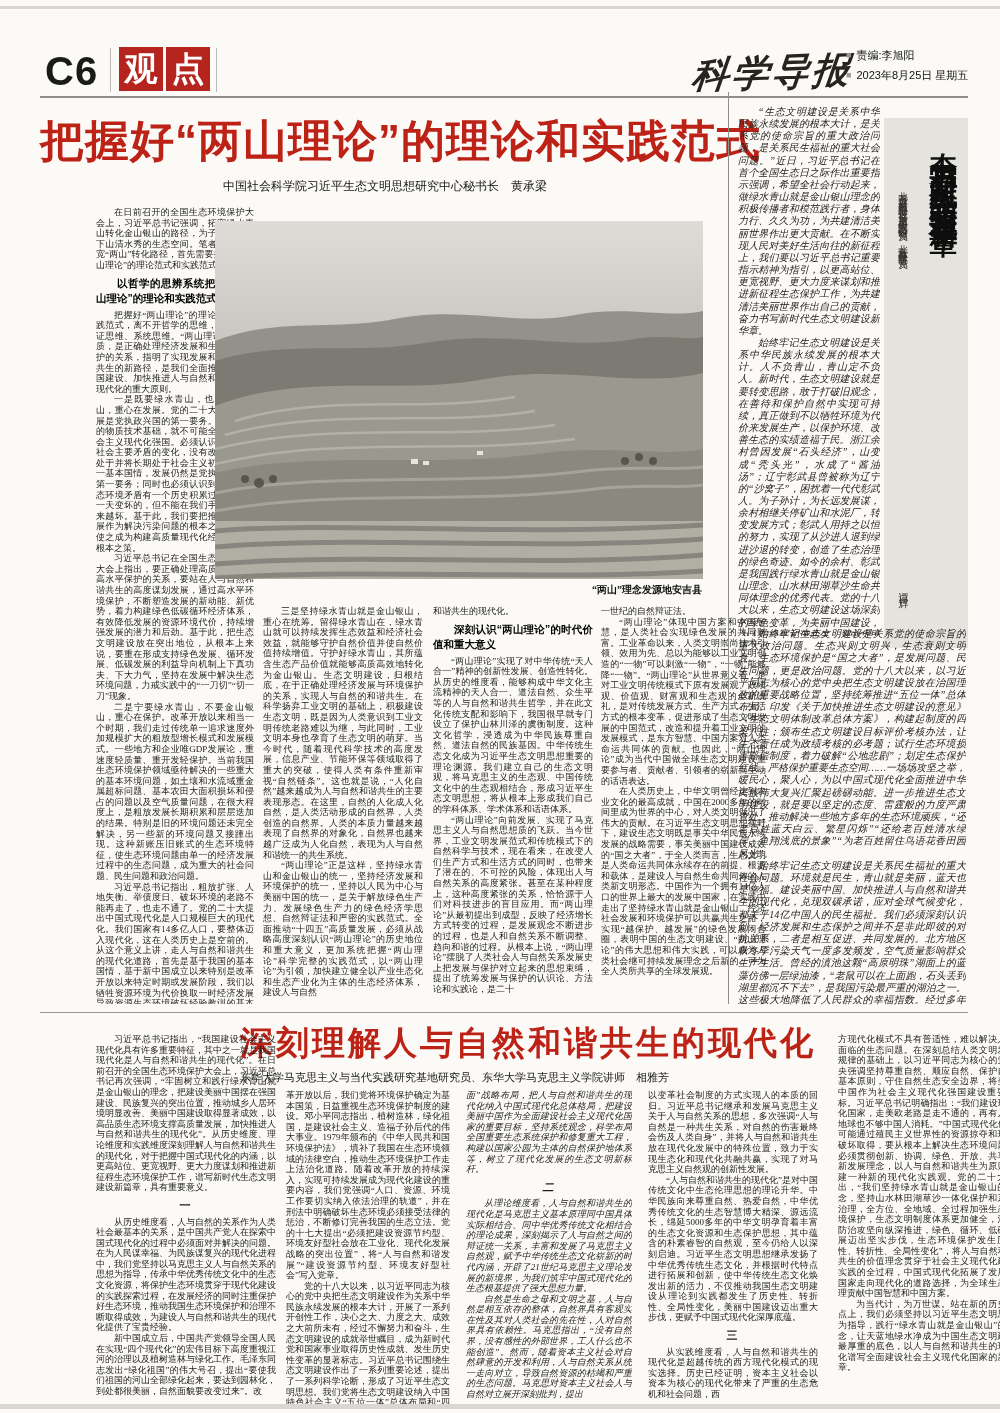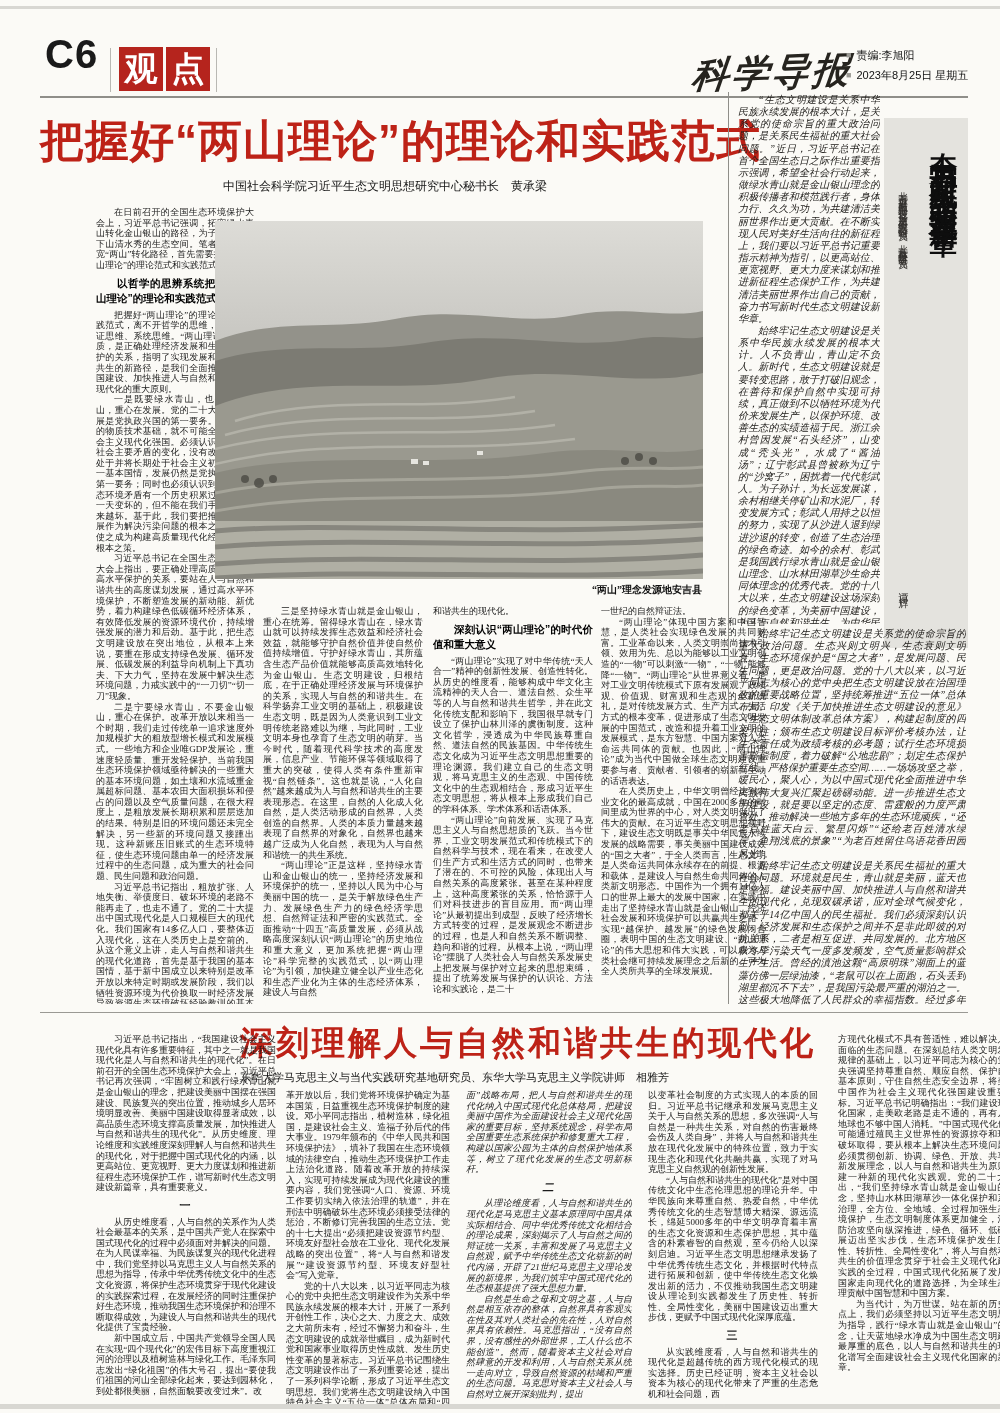--- a/index.html
+++ b/index.html
@@ -33,42 +33,42 @@
   .seg{margin:0;text-indent:2em;}
   .seg-cont{text-indent:0;}
   .seg-subhead{font-family:"Liberation Sans","DejaVu Sans",sans-serif;font-weight:700;
     font-size:10.5px;line-height:15px;color:#000;margin:5px 0 4px;}
   .seg-divider{text-indent:0;text-align:center;font-weight:700;margin:7px 0 6px;
     font-size:11px;letter-spacing:2px;font-family:"Liberation Sans","DejaVu Sans",sans-serif;}
   .caption{font-size:10px;font-weight:700;color:#111;text-align:right;}
   
   .kai{font-style:italic;color:#23211e;}
   .kai .seg{text-indent:2em;}
-  .sb-upper{font-size:10px;line-height:12.15px;text-align:justify;}
+  .sb-upper{font-size:10px;line-height:12.15px;text-align:justify;margin-top:12px;}
   .sb-lower{font-size:10px;line-height:12.2px;text-align:justify;}
   .graybox{background:#e4e3de;}
   .vtitle{writing-mode:vertical-rl;font-family:"Liberation Sans","DejaVu Sans",sans-serif;
     font-weight:800;font-size:28px;letter-spacing:5px;color:#0e0e0e;}
   .vaffil{writing-mode:vertical-rl;font-family:"Liberation Sans","DejaVu Sans",sans-serif;
     font-size:9.5px;letter-spacing:1.5px;color:#33312e;}
   .vauthor{writing-mode:vertical-rl;font-family:"Liberation Sans","DejaVu Sans",sans-serif;
     font-size:10px;letter-spacing:3px;color:#33312e;}
   
   .bottom-headline{font-weight:900;font-size:33px;line-height:38px;color:#bd2217;
     text-align:center;letter-spacing:3px;white-space:nowrap;
     font-family:"Liberation Serif","DejaVu Serif",serif;}
   .byline2{font-family:"Liberation Sans","DejaVu Sans",sans-serif;font-size:11px;color:#161616;text-align:left;}
 </style>
 </head>
 <body>
 
 <div class="abs edge" style="left:0;top:6px;width:1000px;height:3px;"></div>
 <div class="abs edge" style="left:0;top:1404px;width:1000px;height:5px;"></div>
 
-<div class="abs edition" style="left:45px;top:32px;">C6</div>
+<div class="abs edition" style="left:45px;top:49px;">C6</div>
 <div class="abs vline" style="left:110px;top:48px;height:44px;"></div>
 <div class="abs secblock" style="left:119px;top:47px;">观</div>
 <div class="abs secblock" style="left:166px;top:47px;">点</div>
 <div class="abs vline" style="left:216px;top:48px;height:44px;"></div>
 
 <div class="abs paperlogo" style="left:692px;top:48px;">科学导报</div>
 
 <div class="abs hdrinfo" style="left:846px;top:48px;">
   <span class="sq">■</span>
   <span>责编:李旭阳</span>

